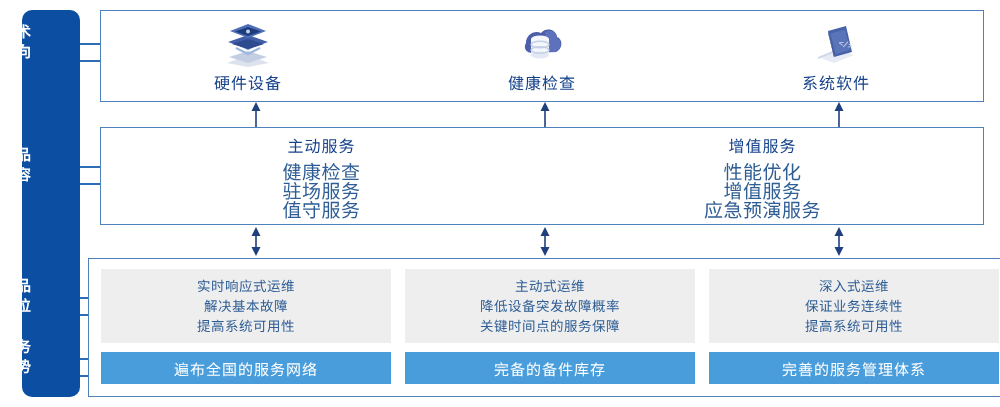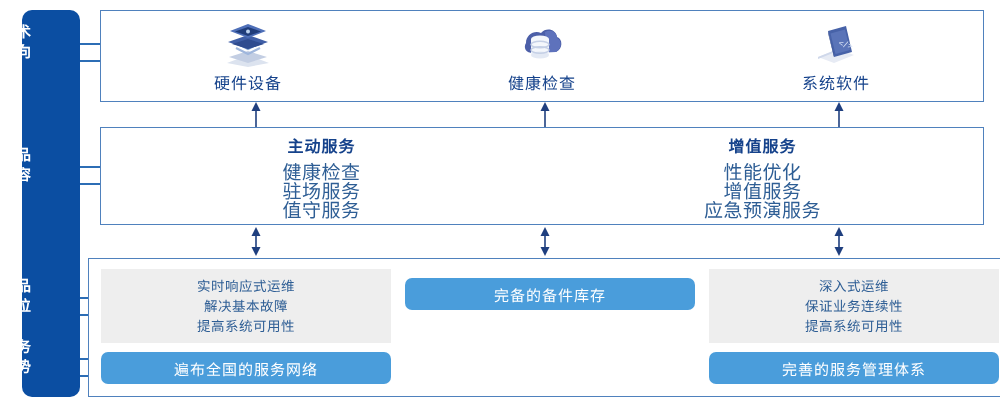--- a/index.html
+++ b/index.html
@@ -97,21 +97,21 @@
   .content-col {
     flex: 1 1 0;
     display: flex;
     flex-direction: column;
     align-items: center;
     justify-content: center;
   }
   .content-col.single { justify-content: center; }
   .content-head {
     font-size: 16px;
-    font-weight: bold;
+    font-weight: normal;
     color: #15428B;
     letter-spacing: 1px;
     margin-bottom: 6px;
     text-align: center;
   }
   .content-item {
     font-size: 19px;
     color: #2E5E95;
     line-height: 19px;
     letter-spacing: 0.5px;
@@ -144,21 +144,20 @@
     line-height: 20px;
     letter-spacing: 0.5px;
   }
   .adv-bar {
     margin-top: 9px;
     flex: 0 0 32px;
     background: #4A9DDB;
     display: flex;
     align-items: center;
     justify-content: center;
-    border-radius: 7px;
   }
   .adv-label {
     font-size: 15px;
     color: #ffffff;
     letter-spacing: 1px;
   }
 
   
   .arrow-svg { position: absolute; }
 </style>
@@ -314,20 +313,25 @@
           <div class="posit-line">实时响应式运维</div>
           <div class="posit-line">解决基本故障</div>
           <div class="posit-line">提高系统可用性</div>
         </div>
         <div class="adv-bar">
           <span class="adv-label">遍布全国的服务网络</span>
         </div>
       </div>
 
       <div class="bottom-col">
+        <div class="posit-box">
+          <div class="posit-line">主动式运维</div>
+          <div class="posit-line">降低设备突发故障概率</div>
+          <div class="posit-line">关键时间点的服务保障</div>
+        </div>
         <div class="adv-bar">
           <span class="adv-label">完备的备件库存</span>
         </div>
       </div>
 
       <div class="bottom-col">
         <div class="posit-box">
           <div class="posit-line">深入式运维</div>
           <div class="posit-line">保证业务连续性</div>
           <div class="posit-line">提高系统可用性</div>

